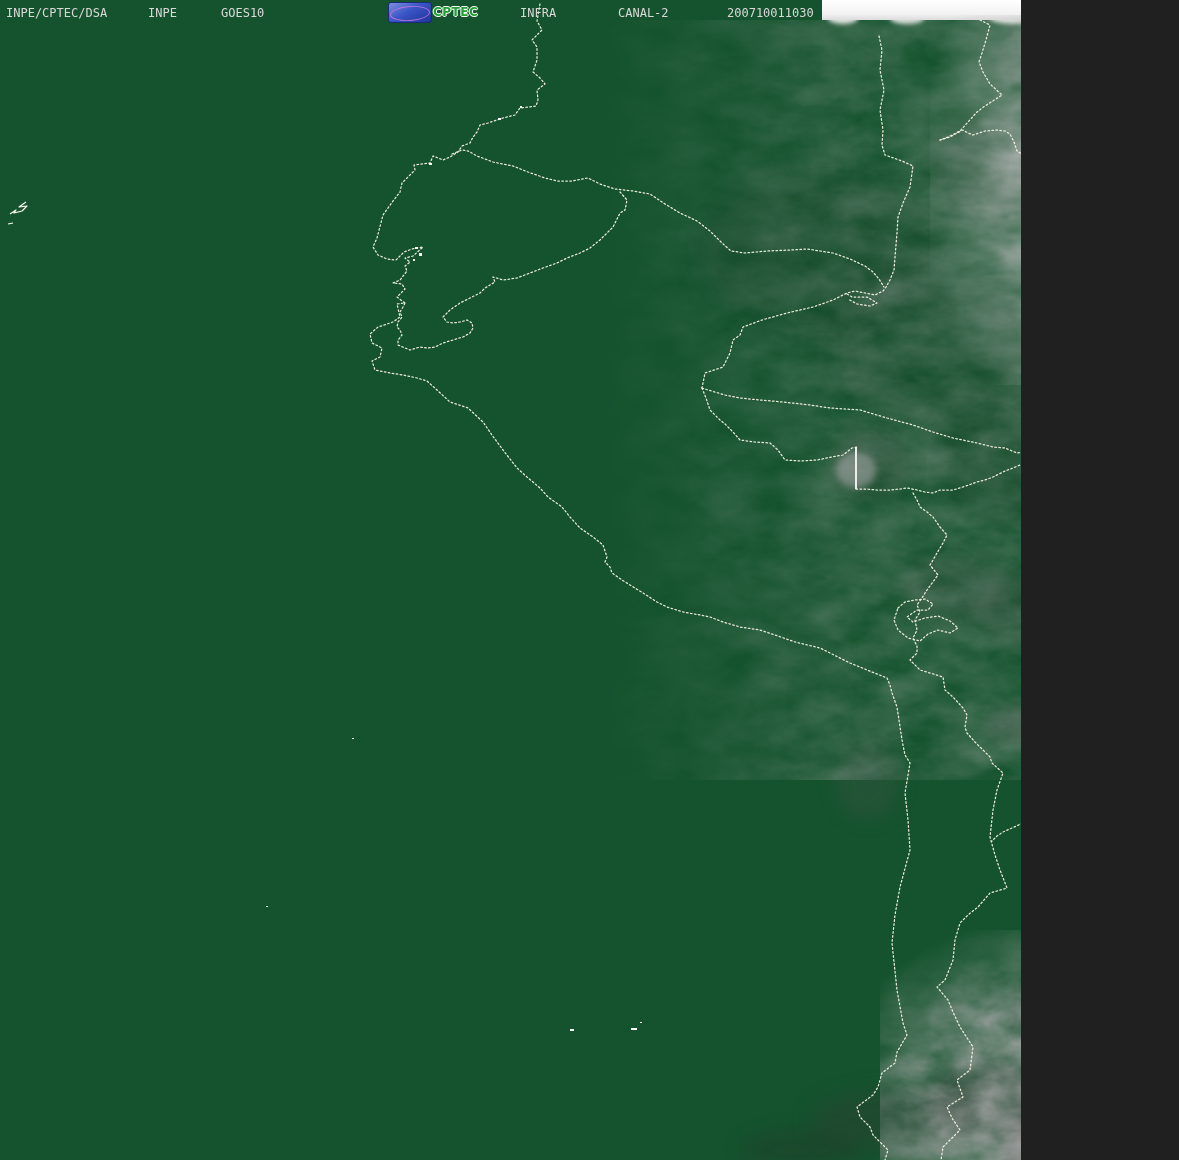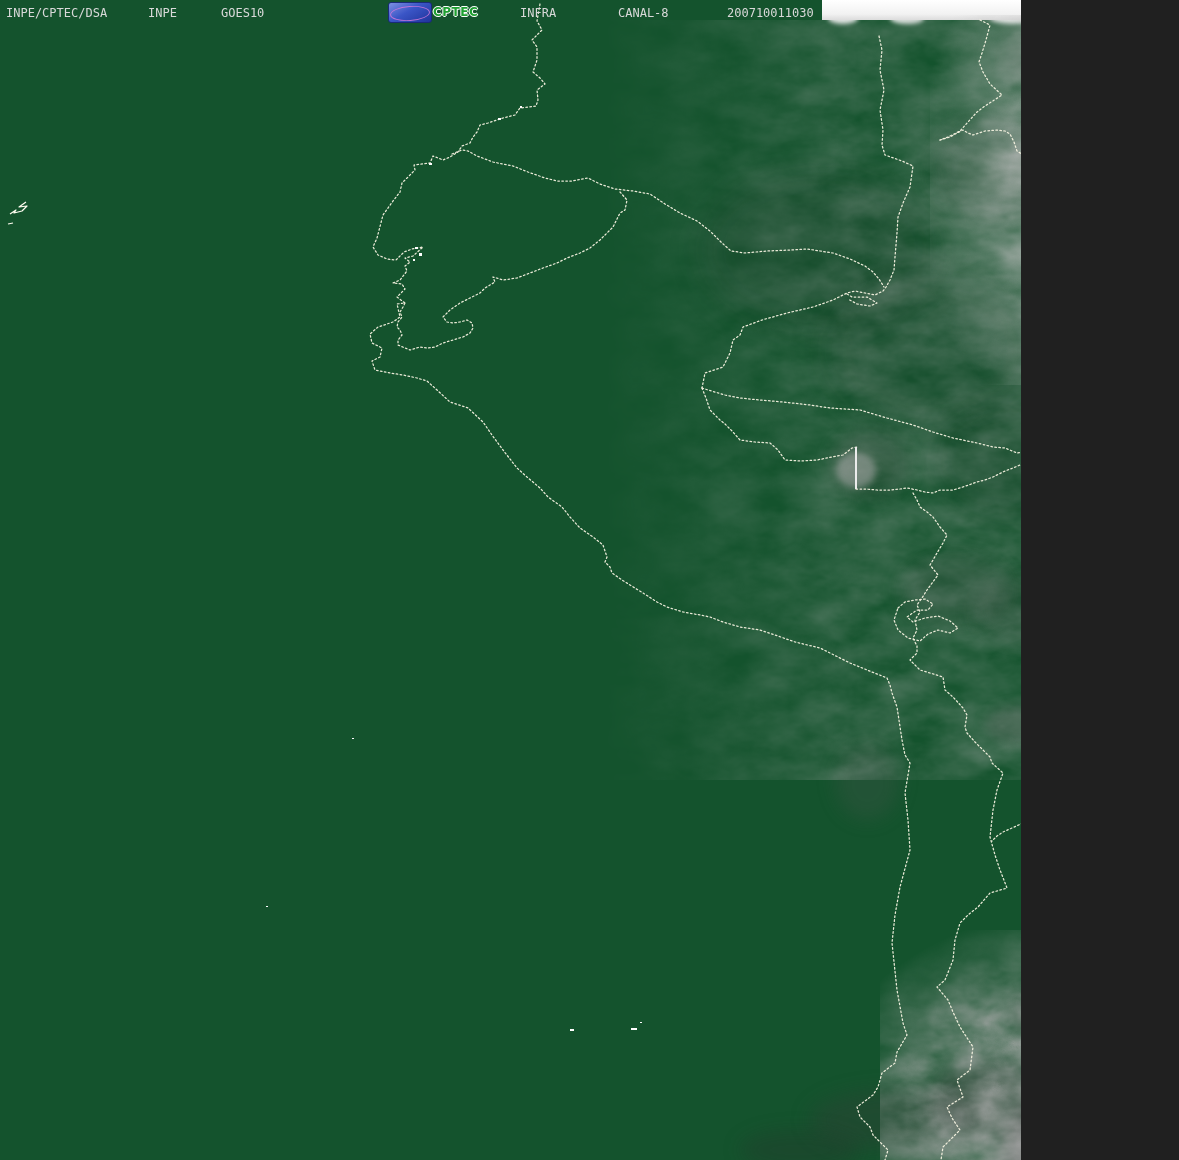--- a/index.html
+++ b/index.html
@@ -155,16 +155,16 @@
     </svg>
 
   <span class="hdr-label" style="left:6px">INPE/CPTEC/DSA</span>
   <span class="hdr-label" style="left:148px">INPE</span>
   <span class="hdr-label" style="left:221px">GOES10</span>
   <div id="logo">
     <div class="ellipse"></div>
     <div class="logo-text">CPTEC</div>
   </div>
   <span class="hdr-label" style="left:520px">INFRA</span>
-  <span class="hdr-label" style="left:618px">CANAL-8</span>
+  <span class="hdr-label" style="left:618px">CANAL-2</span>
   <span class="hdr-label" style="left:727px">200710011030</span>
 
 </div>
 
 </body></html>

